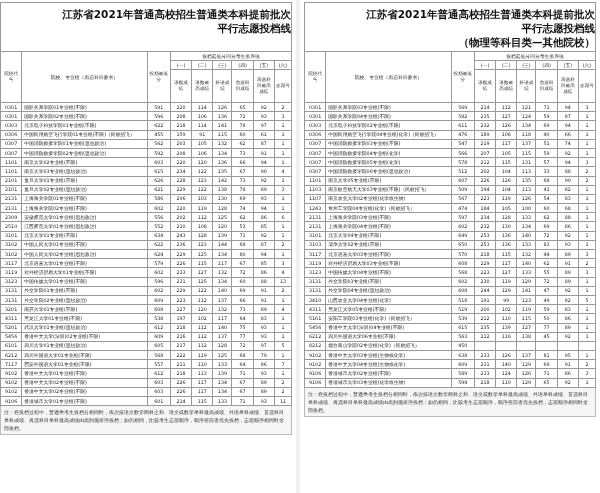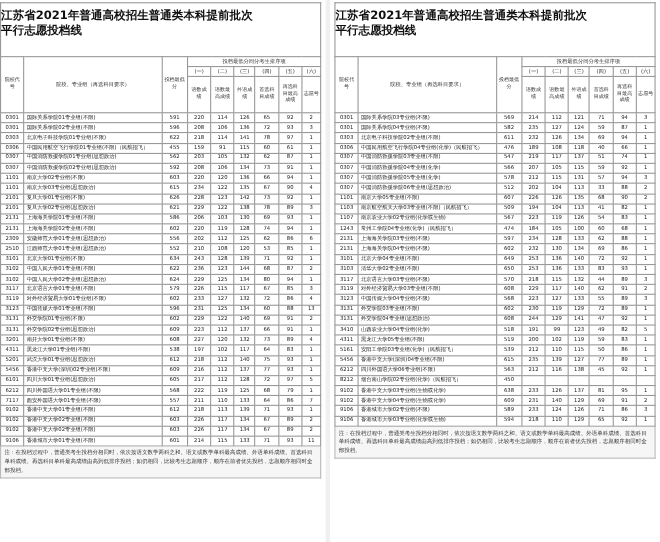--- a/index.html
+++ b/index.html
@@ -1,21 +1,21 @@
 <!DOCTYPE html>
 <html><head>
 <meta charset="utf-8">
 <style>
   html, body { margin: 0; padding: 0; background: #ffffff; }
   body { width: 600px; height: 493px; overflow: hidden; position: relative; font-family: "DejaVu Sans", "Liberation Sans", sans-serif; color: #222; }
   .panel { position: absolute; top: 0; width: 292px; height: 493px; background: #fff; }
   .panel.left { left: 0; }
   .panel.right { left: 304px; }
   .divider { position: absolute; left: 296px; top: 0; width: 4px; height: 493px; background: #f0f0f0; }
-  .titlebox { border: 1px solid #999; border-bottom: none; margin: 2px 0 0 0; height: 48px; text-align: left; }
+  .titlebox { border: 1px solid #999; border-bottom: none; margin: 2px 0 0 0; height: 48px; text-align: right; }
   .titlebox div { font-size: 10.5px; line-height: 14px; color: #111; font-weight: bold; }
   .titlebox .t1 { padding-top: 4px; }
   table { border-collapse: collapse; width: 100%; table-layout: fixed; }
   td, th { border: 1px solid #999; font-size: 4.8px; line-height: 7px; padding: 0 1px; text-align: center; font-weight: normal; color: #222; overflow: hidden; white-space: nowrap; height: 8.2px; }
   th { color: #333; }
   td.name { text-align: left; padding-left: 2px; }
   th.vert { white-space: normal; line-height: 6px; font-size: 4.6px; }
   tr.hdr1 th { height: 8px; }
   tr.hdr2 th { height: 8px; }
   tr.hdr3 th { height: 32px; }
@@ -433,20 +433,21 @@
   </table>
   <div class="note">注：在投档过程中，普通类考生投档分相同时，依次按语文数学两科之和、语文或数学单科最高成绩、外语单科成绩、首选科目单科成绩、再选科目单科最高成绩由高到低排序投档；如仍相同，比较考生志愿顺序，顺序在前者优先投档，志愿顺序相同时全部投档。</div>
 </div>
 
 <div class="divider"></div>
 
 <div class="panel right">
   <div class="titlebox">
     <div class="t1">江苏省2021年普通高校招生普通类本科提前批次</div>
     <div>平行志愿投档线</div>
+    <div>（物理等科目类—其他院校）</div>
   </div>
   <table>
     <colgroup>
       <col style="width:20px">
         <col style="width:118px">
         <col style="width:22px">
       <col style="width:20px">
         <col style="width:20px">
         <col style="width:18px">
         <col style="width:20px">

